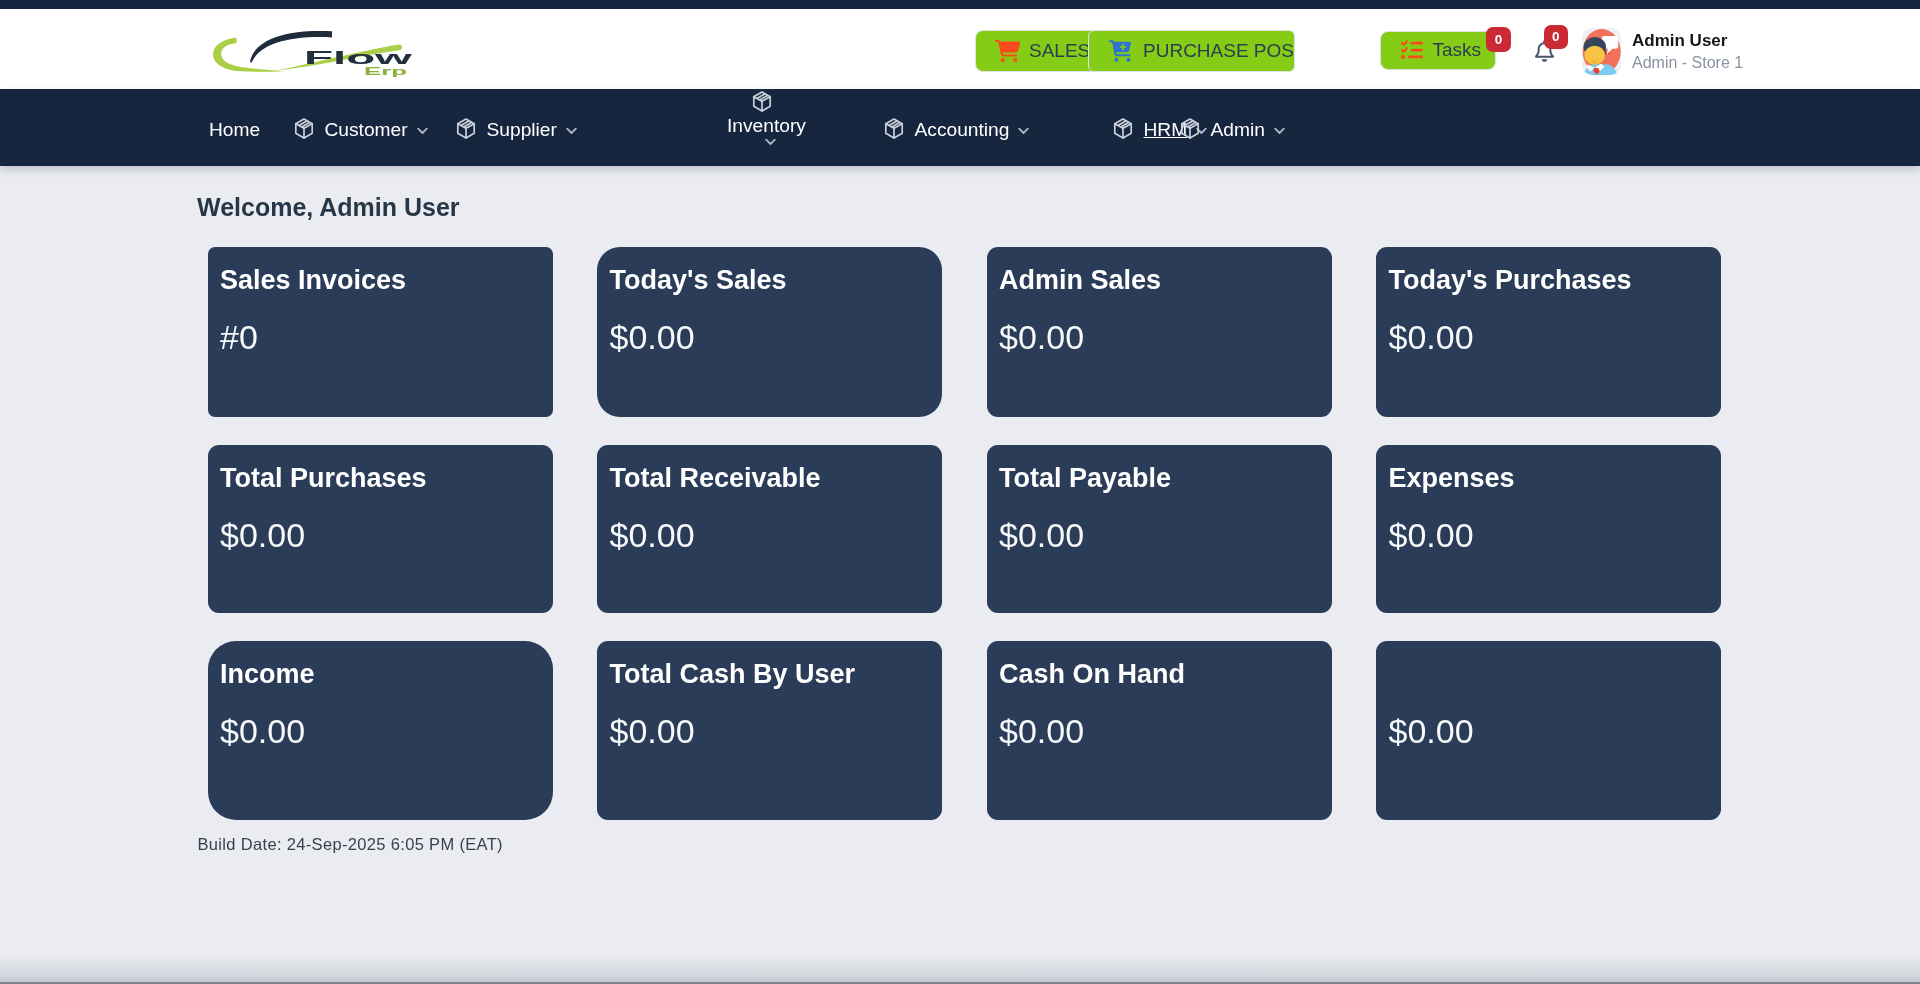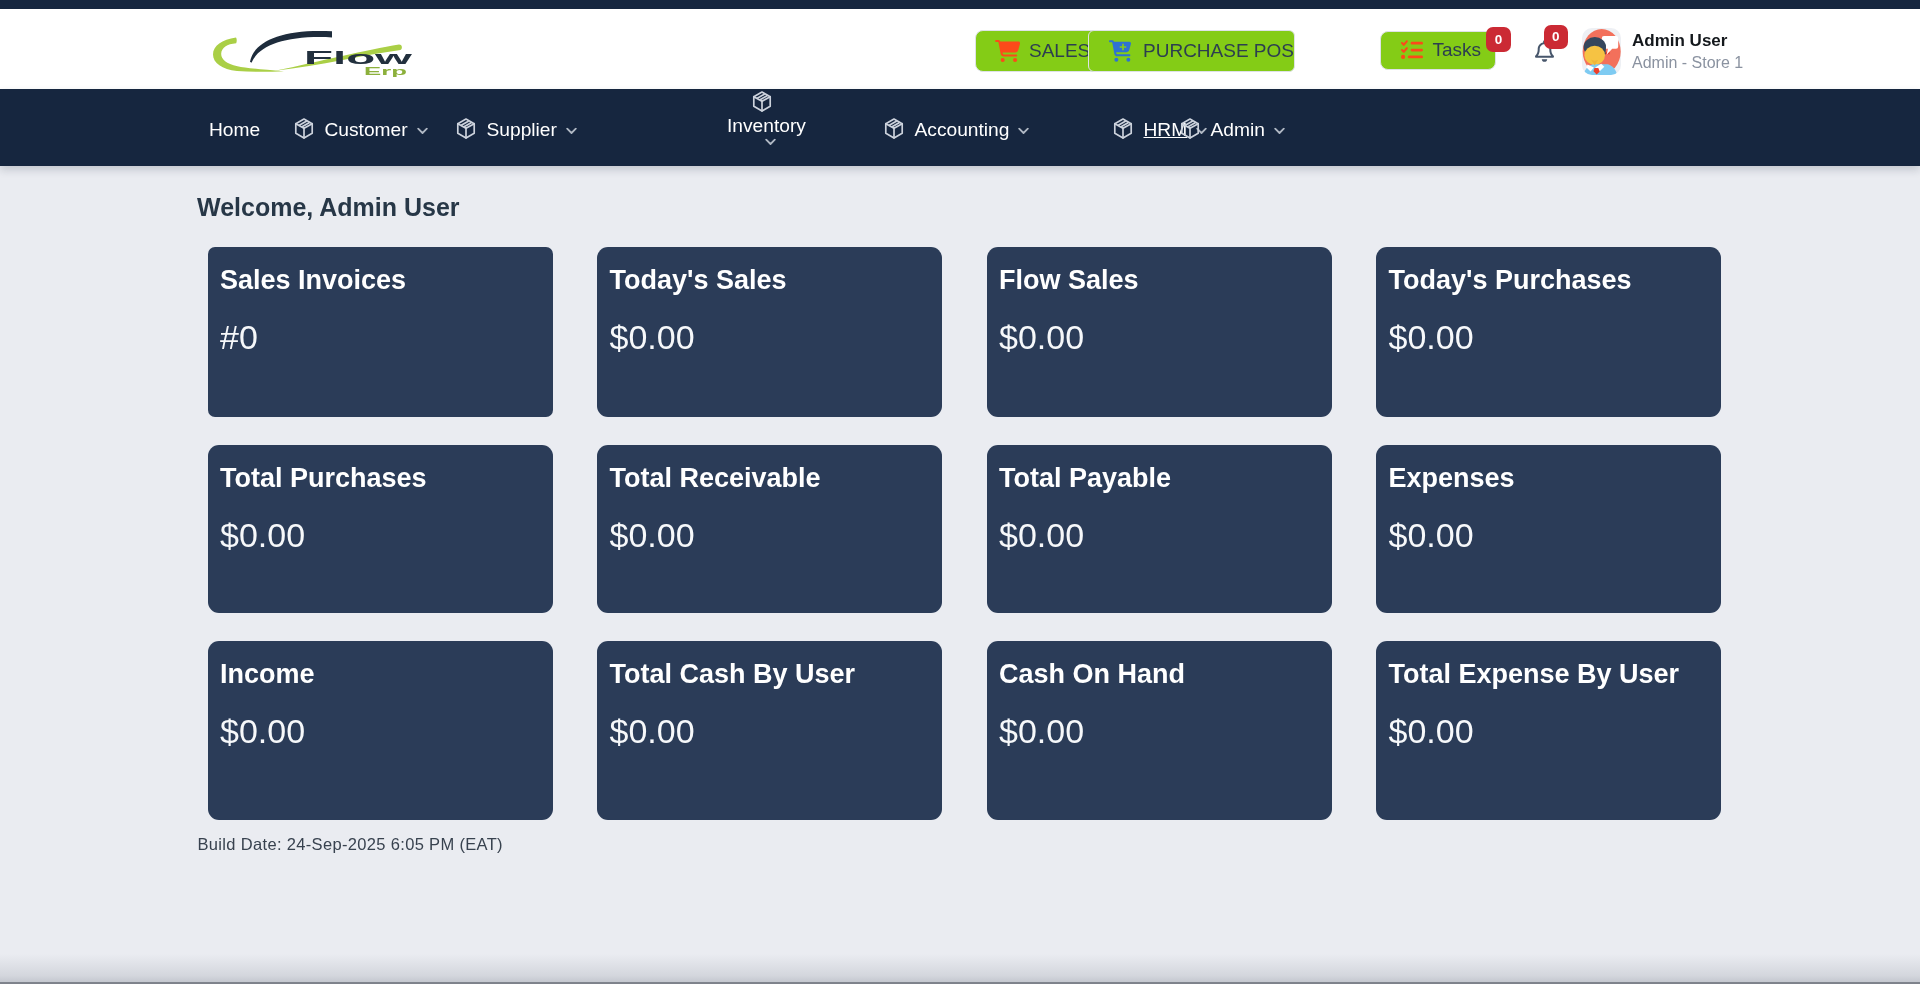--- a/index.html
+++ b/index.html
@@ -175,26 +175,26 @@
     </div>
   </div>
 
   <div class="welcome">Welcome, Admin User</div>
 
   <div id="cards">
     <div class="card" style="left:207.5px; top:247px; height:170px;border-radius:7px;">
     <div class="t">Sales Invoices</div>
       <div class="v">#0</div>
     </div>
-    <div class="card" style="left:597px; top:247px; height:170px;">
+    <div class="card" style="left:597px; top:247px; height:170px;border-radius:23px;">
     <div class="t">Today's Sales</div>
       <div class="v">$0.00</div>
     </div>
     <div class="card" style="left:986.5px; top:247px; height:170px;">
-    <div class="t">Flow Sales</div>
+    <div class="t">Admin Sales</div>
       <div class="v">$0.00</div>
     </div>
     <div class="card" style="left:1376px; top:247px; height:170px;">
     <div class="t">Today's Purchases</div>
       <div class="v">$0.00</div>
     </div>
     <div class="card" style="left:207.5px; top:445px; height:168px;">
     <div class="t">Total Purchases</div>
       <div class="v">$0.00</div>
     </div>
@@ -203,33 +203,32 @@
       <div class="v">$0.00</div>
     </div>
     <div class="card" style="left:986.5px; top:445px; height:168px;">
     <div class="t">Total Payable</div>
       <div class="v">$0.00</div>
     </div>
     <div class="card" style="left:1376px; top:445px; height:168px;">
     <div class="t">Expenses</div>
       <div class="v">$0.00</div>
     </div>
-    <div class="card" style="left:207.5px; top:641px; height:179px;">
+    <div class="card" style="left:207.5px; top:641px; height:179px;border-radius:28px;">
     <div class="t">Income</div>
       <div class="v">$0.00</div>
     </div>
     <div class="card" style="left:597px; top:641px; height:179px;">
     <div class="t">Total Cash By User</div>
       <div class="v">$0.00</div>
     </div>
     <div class="card" style="left:986.5px; top:641px; height:179px;">
     <div class="t">Cash On Hand</div>
       <div class="v">$0.00</div>
     </div>
     <div class="card" style="left:1376px; top:641px; height:179px;">
-    <div class="t">Total Expense By User</div>
       <div class="v">$0.00</div>
     </div>
   </div>
 
   <div class="build">Build Date: 24-Sep-2025 6:05 PM (EAT)</div>
   <div class="bshade"></div>
   <div class="bline"></div>
 
 </body></html>

